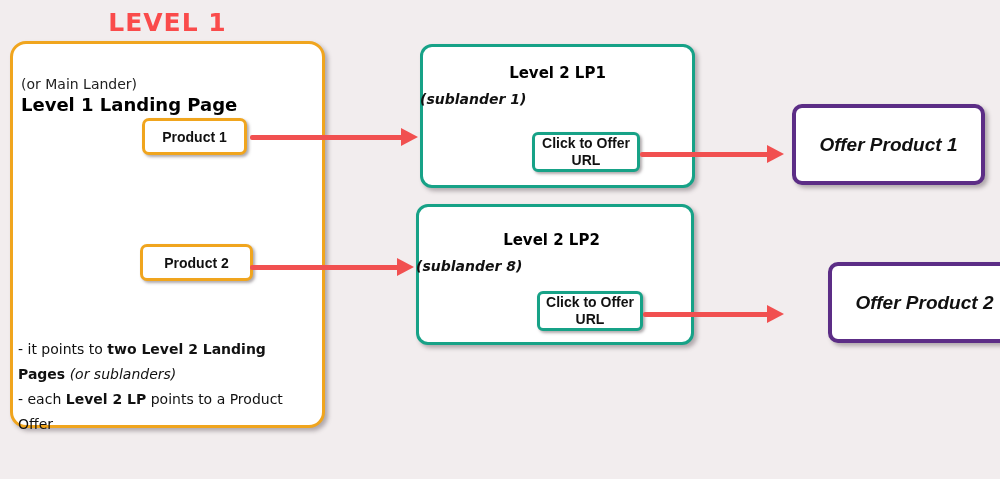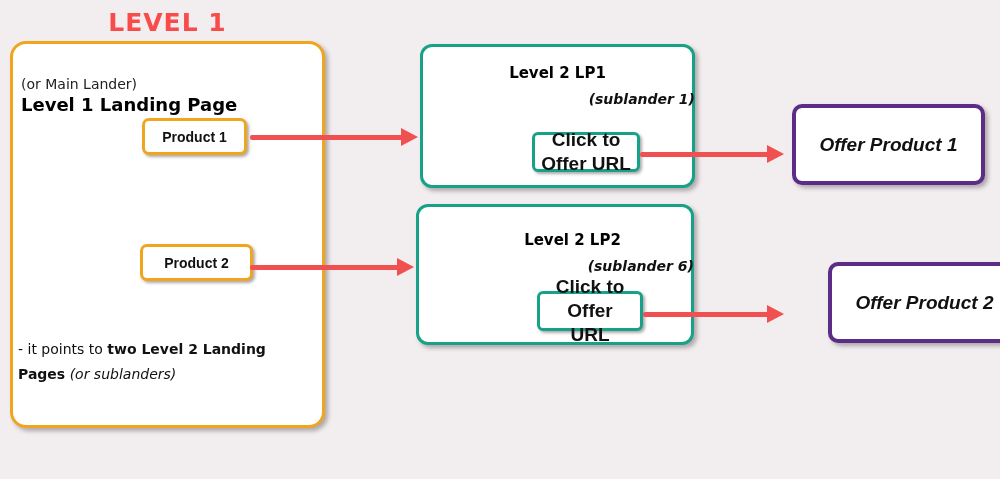--- a/index.html
+++ b/index.html
@@ -51,41 +51,41 @@
     position: absolute; background: #fff;
     display: flex; align-items: center; justify-content: center;
     text-align: center; cursor: pointer;
     font-family: "Liberation Sans", sans-serif;
     font-weight: bold; font-size: 14px; color: #111;
     box-shadow: 2px 2px 3px rgba(95, 85, 90, 0.5);
   }
   .orange-btn { border: 3px solid #f0a51e; border-radius: 7px; }
   .product1 { left: 142px; top: 118px; width: 105px; height: 37px; }
   .product2 { left: 140px; top: 244px; width: 113px; height: 37px; text-align: center; }
-  .teal-btn { border: 3px solid #17a287; border-radius: 6px; line-height: 1.25; font-size: 19px; padding: 2px 6px; }
+  .teal-btn { border: 3px solid #17a287; border-radius: 6px; line-height: 1.25; font-size: 14px; padding: 2px 6px; }
   .click1 { left: 532px; top: 132px; width: 108px; height: 40px; }
   .click2 { left: 537px; top: 291px; width: 106px; height: 40px; }
 
   .notes {
     position: absolute; left: 18px; top: 337px; width: 298px;
     font-size: 14px; line-height: 25px; color: #111;
   }
   .notes .note-line { display: block; }
 
   .lp-title {
     position: absolute; text-align: center;
     font-weight: bold; font-size: 15px; color: #000;
   }
   .lp-subtitle {
-    position: absolute; text-align: right;
+    position: absolute; text-align: left;
     font-weight: bold; font-style: italic; font-size: 14px; color: #111;
   }
   .lp1-title { left: 420px; top: 64px; width: 275px; }
   .lp1-subtitle { left: 420px; top: 91px; width: 275px; }
-  .lp2-title { left: 416px; top: 231px; width: 278px; padding-left: 35px; }
+  .lp2-title { left: 395px; top: 231px; width: 278px; padding-left: 35px; }
   .lp2-subtitle { left: 416px; top: 258px; width: 278px; }
 
   .arrow { position: absolute; height: 20px; z-index: 5; }
   .arrow .shaft {
     position: absolute; left: 0; right: 12px; top: 7.5px; height: 5px;
     background: #f15050; border-radius: 2px;
   }
   .arrow .head {
     position: absolute; right: 0; top: 1px;
     width: 0; height: 0;
@@ -113,30 +113,31 @@
 
   <div class="box level1-box"></div>
   <div class="l1-title">Level 1 Landing Page</div>
   <div class="l1-subtitle">(or Main Lander)</div>
 
   <div class="btn orange-btn product1">Product 1</div>
   <div class="btn orange-btn product2">Product 2</div>
 
   <div class="notes">
     <span class="note-line"><span>- it points to </span><b>two Level 2 Landing Pages</b><i> (or sublanders)</i></span>
+    <span class="note-line"><span>- each </span><b>Level 2 LP</b><span> points to a Product Offer</span></span>
   </div>
 
   <div class="box lp-box lp1"></div>
   <div class="lp-title lp1-title">Level 2 LP1</div>
   <div class="lp-subtitle lp1-subtitle">(sublander 1)</div>
   <div class="btn teal-btn click1">Click to Offer URL</div>
 
   <div class="box lp-box lp2"></div>
   <div class="lp-title lp2-title">Level 2 LP2</div>
-  <div class="lp-subtitle lp2-subtitle">(sublander 6)</div>
+  <div class="lp-subtitle lp2-subtitle">(sublander 8)</div>
   <div class="btn teal-btn click2">Click to Offer URL</div>
 
   <div class="box offer-box offer1">Offer Product 1</div>
   <div class="box offer-box offer2">Offer Product 2</div>
 
   <div class="arrow arrow1">
     <div class="shaft"></div>
     <div class="head"></div>
   </div>
   <div class="arrow arrow2">

